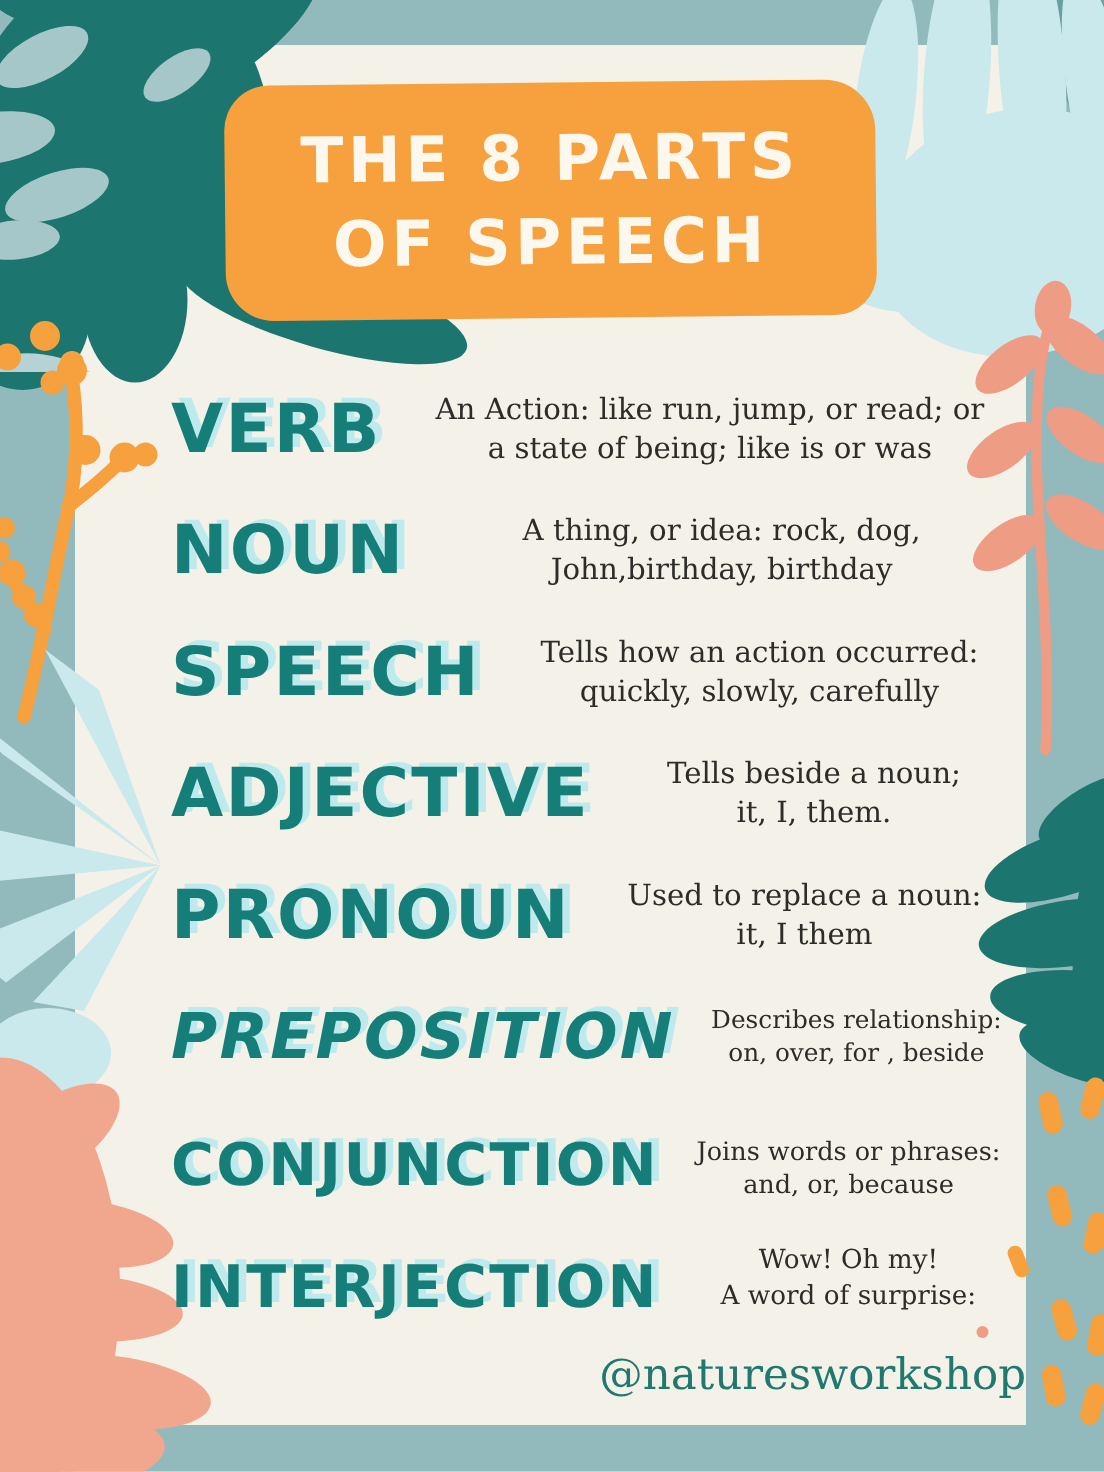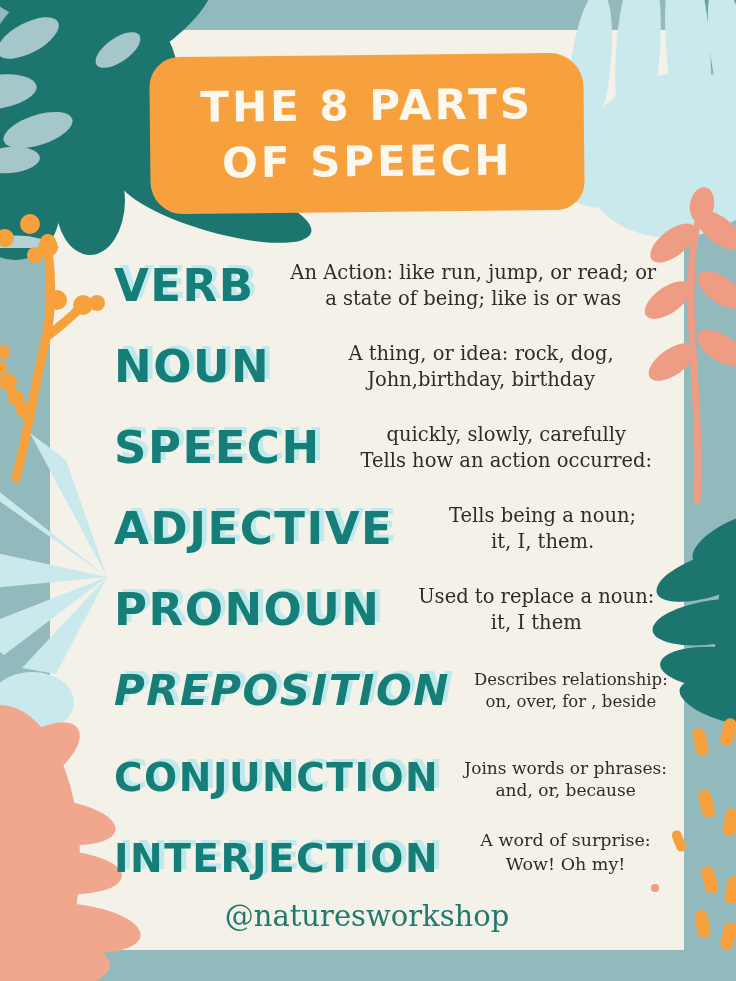--- a/index.html
+++ b/index.html
@@ -47,21 +47,21 @@
   .desc{
     flex:1;text-align:center;
     font-family:"DejaVu Serif",serif;color:var(--c-desc);
     font-size:19.5px;line-height:1.32;padding:0 8px 0 16px;
   }
   .desc div{white-space:nowrap;}
   .r6 .desc{font-size:16.5px;}
   .r7 .desc{font-size:17px;margin-top:15px;}
   .r8 .desc{font-size:17.5px;}
   .footer{
-    margin-top:6px;text-align:center;
+    margin-top:6px;text-align:right;
     font-family:"DejaVu Serif",serif;font-size:29px;color:var(--c-footer);
   }
 </style>
 </head>
 <body>
 
 <div class="panel-bg"></div>
 
 <svg class="decor" width="736" height="981" viewBox="0 0 736 981">
 
@@ -193,28 +193,28 @@
     <div class="row r2">
       <div class="term">NOUN</div>
       <div class="desc">
         <div>A thing, or idea: rock, dog,</div>
         <div>John,birthday, birthday</div>
       </div>
     </div>
     <div class="row r3">
       <div class="term">SPEECH</div>
       <div class="desc">
+        <div>Tells how an action occurred:</div>
         <div>quickly, slowly, carefully</div>
-        <div>Tells how an action occurred:</div>
       </div>
     </div>
     <div class="row r4">
       <div class="term">ADJECTIVE</div>
       <div class="desc">
-        <div>Tells being a noun;</div>
+        <div>Tells beside a noun;</div>
         <div>it, I, them.</div>
       </div>
     </div>
     <div class="row r5">
       <div class="term">PRONOUN</div>
       <div class="desc">
         <div>Used to replace a noun:</div>
         <div>it, I them</div>
       </div>
     </div>
@@ -228,20 +228,20 @@
     <div class="row r7">
       <div class="term">CONJUNCTION</div>
       <div class="desc">
         <div>Joins words or phrases:</div>
         <div>and, or, because</div>
       </div>
     </div>
     <div class="row r8">
       <div class="term">INTERJECTION</div>
       <div class="desc">
+        <div>Wow! Oh my!</div>
         <div>A word of surprise:</div>
-        <div>Wow! Oh my!</div>
       </div>
     </div>
   </div>
 
   <div class="footer">@naturesworkshop</div>
 </div>
 
 </body></html>

